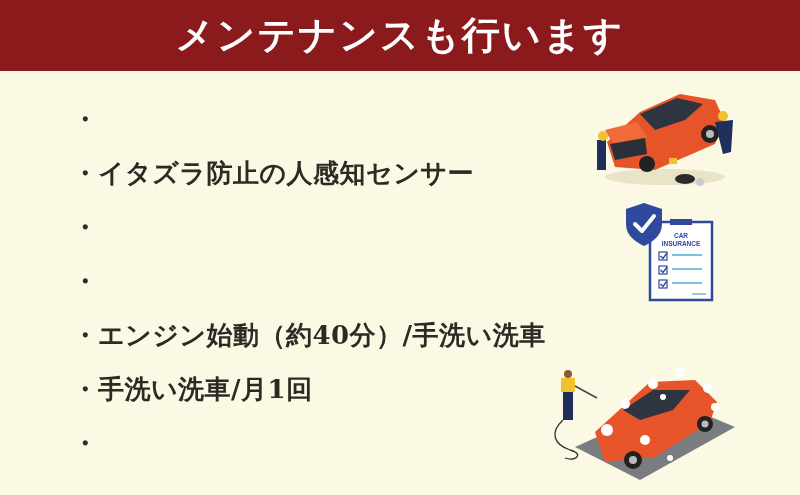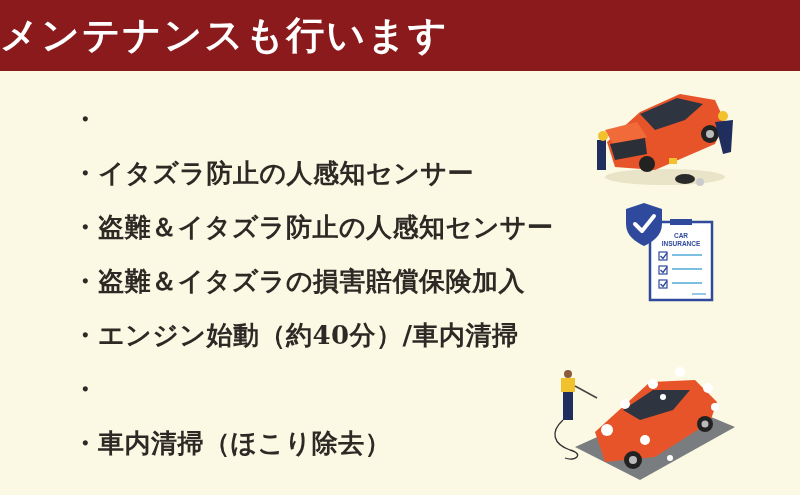--- a/index.html
+++ b/index.html
@@ -5,21 +5,21 @@
   html, body { margin: 0; padding: 0; }
   body {
     width: 800px; height: 495px; overflow: hidden;
     background: #fbf8e3;
     font-family: "DejaVu Serif", "Liberation Serif", serif;
     position: relative;
   }
   .banner {
     position: absolute; left: 0; top: 0; width: 800px; height: 71px;
     background: #8b1a1c;
-    display: flex; align-items: center; justify-content: flex-start;
+    display: flex; align-items: center; justify-content: center;
   }
   .banner-title {
     color: #ffffff; font-size: 38px; font-weight: bold; letter-spacing: 2px;
     font-family: "DejaVu Serif", "Liberation Serif", serif;
   }
   .list { position: absolute; left: 72px; top: 92px; margin: 0; padding: 0; list-style: none; }
   .list-item {
     display: flex; align-items: center;
     height: 54px;
     font-size: 26px; font-weight: bold; color: #2d2a26;
@@ -38,36 +38,34 @@
 <ul class="list">
   <li class="list-item">
       <span class="bullet">・</span>
     </li>
   <li class="list-item">
       <span class="bullet">・</span>
       <span>イタズラ防止の人感知センサー</span>
     </li>
   <li class="list-item">
       <span class="bullet">・</span>
-      <span>盗難＆イタズラ防止の人感知センサー</span>
-    </li>
-  <li class="list-item">
-      <span class="bullet">・</span>
-      <span>盗難＆イタズラの損害賠償保険加入</span>
-    </li>
-  <li class="list-item">
-      <span class="bullet">・</span>
-      <span>エンジン始動（約40分）/車内清掃</span>
     </li>
   <li class="list-item">
       <span class="bullet">・</span>
     </li>
   <li class="list-item">
       <span class="bullet">・</span>
-      <span>車内清掃（ほこり除去）</span>
+      <span>エンジン始動（約40分）/手洗い洗車</span>
+    </li>
+  <li class="list-item">
+      <span class="bullet">・</span>
+      <span>手洗い洗車/月1回</span>
+    </li>
+  <li class="list-item">
+      <span class="bullet">・</span>
     </li>
 </ul>
 
 <svg class="illus" style="left:585px;top:82px" width="155" height="112" viewBox="0 0 155 112">
   <ellipse cx="80" cy="95" rx="60" ry="8" fill="#e9e4c8"></ellipse>
   <path d="M22 60 L55 30 L95 12 L130 18 L140 40 L130 62 L70 88 L30 85 Z" fill="#e8542a"></path>
   <path d="M55 32 L92 16 L118 22 L100 38 L70 48 Z" fill="#2e3440"></path>
   <path d="M20 48 L52 40 L62 55 L28 62 Z" fill="#f06a3a"></path>
   <path d="M25 62 L60 56 L62 72 L30 78 Z" fill="#2b2f38"></path>
   <circle cx="62" cy="82" r="8" fill="#222"></circle>

